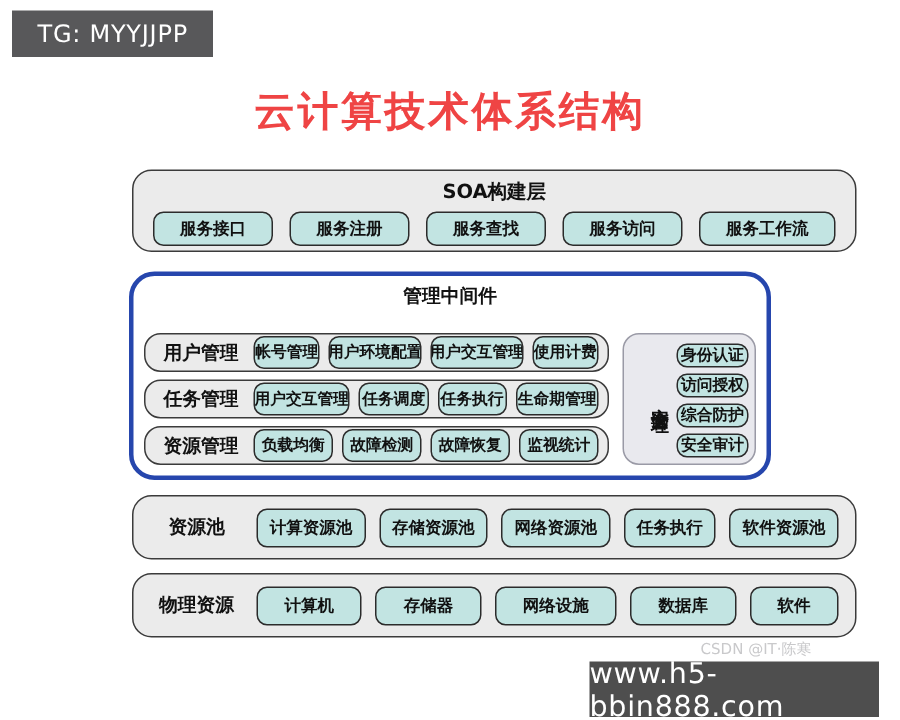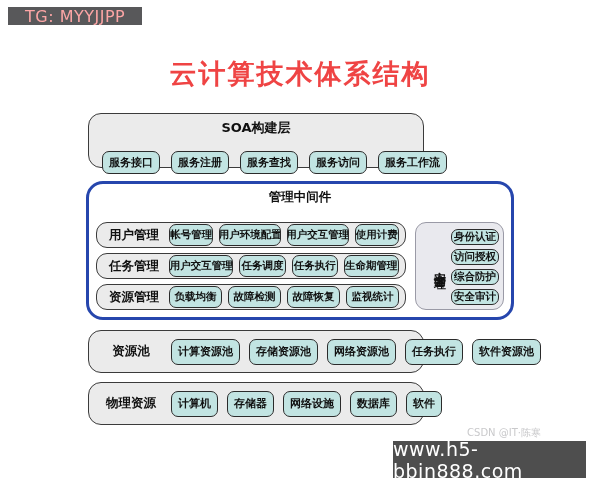--- a/index.html
+++ b/index.html
@@ -2,49 +2,49 @@
 <html><head>
 <meta charset="utf-8">
 <style>
   html,body{margin:0;padding:0;background:#fff;}
   .canvas{
     position:relative;width:600px;height:480px;background:#ffffff;
     font-family:"DejaVu Sans","Liberation Sans",sans-serif;overflow:hidden;
   }
   
   .tg-badge{
-    position:absolute;left:8px;top:7px;height:18px;
-    background:#58585a;color:#fca5a5;font-size:16px;
+    position:absolute;left:8px;top:7px;height:31px;
+    background:#58585a;color:#ffffff;font-size:16px;
     display:flex;align-items:center;padding:0 17px;letter-spacing:0.5px;
   }
   
   .title{
     position:absolute;top:56px;left:0;width:100%;text-align:center;
     font-family:"DejaVu Serif","Liberation Serif",serif;
     font-size:27px;font-weight:bold;color:#ef4444;letter-spacing:2px;
   }
   
   .panel{
-    position:absolute;left:88px;width:336px;box-sizing:border-box;
+    position:absolute;left:88px;width:483px;box-sizing:border-box;
     background:#ebebeb;border:1.6px solid #3b3b3b;border-radius:13px;
   }
   
   .item{
     display:flex;align-items:center;justify-content:center;
     background:#c2e4e2;border:1.5px solid #2b2b2b;border-radius:7px;
     font-size:11px;font-weight:bold;color:#111;white-space:nowrap;
     height:23px;padding:0 6px;box-sizing:border-box;flex:1 1 auto;
   }
   .panel-heading{
     text-align:center;font-size:13px;font-weight:bold;color:#111;
     padding-top:5px;
   }
   
   .soa{top:113px;height:55px;padding:0 13px;}
-  .soa .items{display:flex;gap:11px;margin-top:14px;align-items:flex-end;}
+  .soa .items{display:flex;gap:11px;margin-top:4px;align-items:flex-end;}
   
   .middleware{
     position:absolute;left:86px;top:181px;width:428px;height:139px;
     box-sizing:border-box;background:#fff;
     border:3px solid #2646ad;border-radius:17px;
     padding:3px 7px 7px 7px;display:flex;flex-direction:column;
   }
   .mw-heading{text-align:center;font-size:12.5px;font-weight:bold;color:#111;flex:0 0 auto;padding:2px 0 16px;}
   .mw-body{flex:1 1 auto;display:flex;gap:9px;min-height:0;}
   .mw-left{flex:1 1 auto;display:flex;flex-direction:column;gap:5px;min-width:0;}

